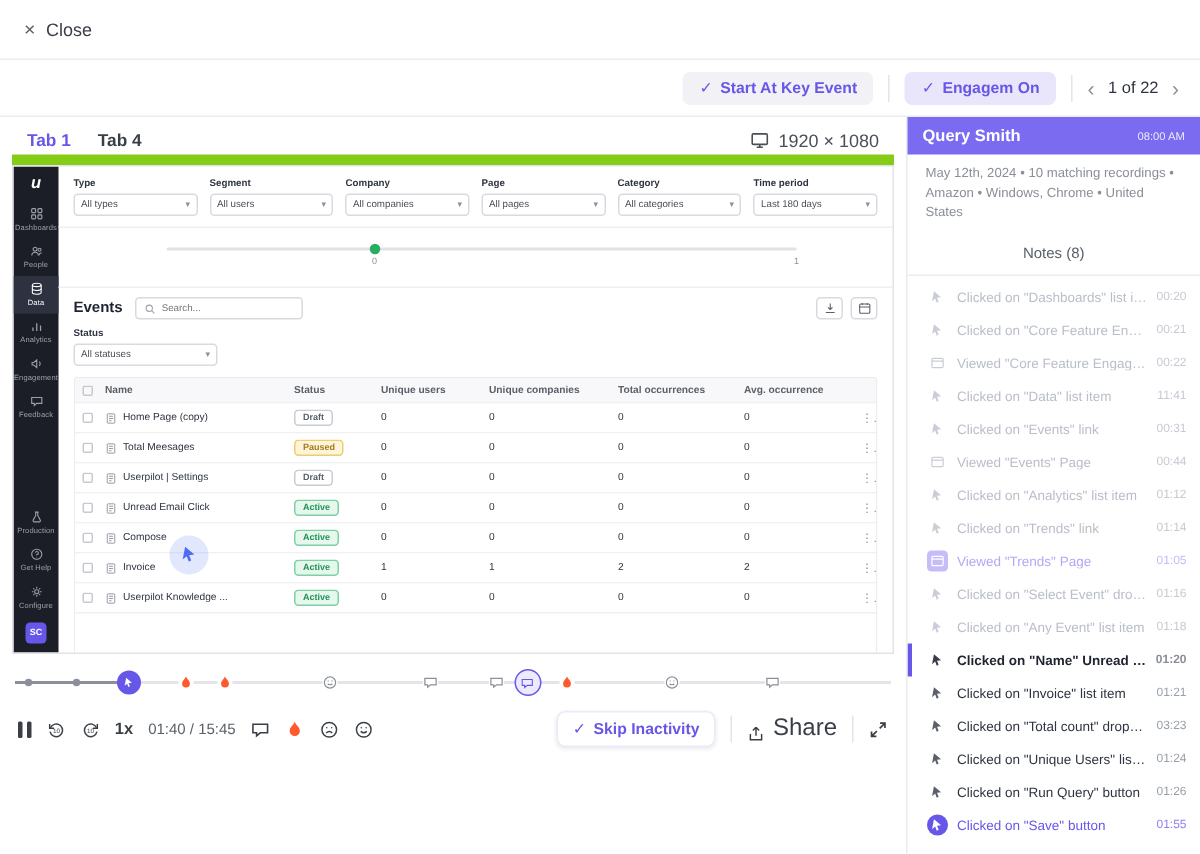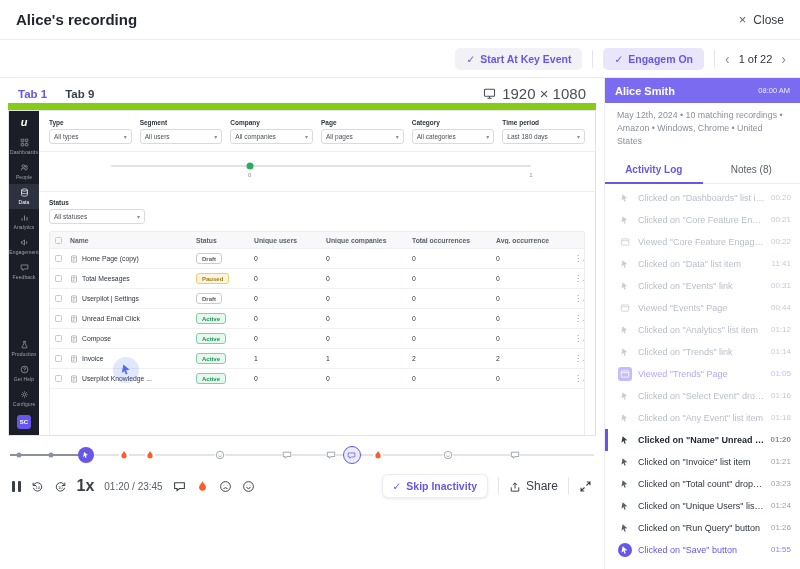--- a/index.html
+++ b/index.html
@@ -21,21 +21,21 @@
 .chev{color:#8a8f98;font-size:14px;cursor:pointer;line-height:1}
 .vsep{width:1px;height:18px;background:#e4e4ea}
 
 .main{display:flex;height:491px}
 .left{flex:1;min-width:0;padding:6px 8px 0 8px;display:flex;flex-direction:column}
 .right{width:196px;border-left:1px solid #ececf0;display:flex;flex-direction:column}
 
 .tabbar{height:26px;display:flex;align-items:center;gap:18px;padding:0 10px;border-bottom:7px solid #84cc16;font-size:11.5px;font-weight:bold;flex-shrink:0}
 .tab{color:#3a3f47;cursor:pointer}
 .tab.active{color:#6657e8}
-.res{margin-left:auto;display:flex;align-items:center;gap:6px;font-size:15px;color:#4a4f57;font-weight:normal}
+.res{margin-left:auto;display:flex;align-items:center;gap:6px;font-size:12px;color:#4a4f57;font-weight:normal}
 .res svg{width:13px;height:13px}
 
 .viewport{position:relative;height:326px;border:1px solid #e2e2e8;display:flex;overflow:hidden;background:#fff;flex-shrink:0}
 .mini-side{width:30px;background:#1b1e27;display:flex;flex-direction:column;align-items:center;padding:5px 0 6px;flex-shrink:0}
 .logo{color:#fff;font-size:11px;font-weight:bold;font-style:italic;margin-bottom:6px}
 .s-item{display:flex;flex-direction:column;align-items:center;gap:2px;width:100%;padding:4px 0;color:#9aa0ab;cursor:pointer}
 .s-item svg{width:9px;height:9px}
 .s-lab{font-size:5px;letter-spacing:.1px}
 .s-item.active{background:#2e3240;color:#fff}
 .s-spacer{flex:1}
@@ -93,26 +93,26 @@
 .mk.flame{color:#ff5a2e}
 .mk.smiley,.mk.comment{color:#8a8f98}
 .mk.ring{width:18px;height:18px;border-radius:50%;background:#eceafd;border:1.5px solid #6657e8;color:#6657e8}
 .mk.ring svg{width:9px;height:9px}
 
 .controls{display:flex;align-items:center;gap:10px;padding:7px 4px 0;flex-shrink:0}
 .ctl{display:flex;align-items:center;justify-content:center;color:#3a3f47;cursor:pointer}
 .ctl svg{width:13px;height:13px}
 .pause{display:flex;gap:2.5px}
 .pause i{width:3px;height:11px;background:#3a3f47;border-radius:1px;display:block}
-.speed{font-size:16px;font-weight:bold;color:#3a3f47;cursor:pointer}
+.speed{font-size:11px;font-weight:bold;color:#3a3f47;cursor:pointer}
 .time{font-size:10px;color:#5a6069;white-space:nowrap}
 .ctl.flame{color:#ff5a2e}
 .right-ctls{margin-left:auto;display:flex;align-items:center;gap:10px}
 .skip{display:flex;align-items:center;gap:5px;font-size:10.5px;font-weight:bold;color:#6657e8;background:#fff;border:1px solid #eceaf6;border-radius:6px;padding:5px 10px;box-shadow:0 1px 3px rgba(40,40,80,.10);cursor:pointer;font-family:inherit}
-.share{display:flex;align-items:flex-end;gap:5px;font-size:12px;color:#3a3f47;cursor:pointer}
+.share{display:flex;align-items:flex-end;gap:5px;font-size:16px;color:#3a3f47;cursor:pointer}
 .share svg{width:12px;height:12px}
 
 .user-head{height:25px;background:#7a6bf0;color:#fff;display:flex;align-items:center;justify-content:space-between;padding:0 10px;flex-shrink:0}
 .user-name{font-size:11px;font-weight:bold}
 .user-time{font-size:7.5px;opacity:.85}
 .user-details{padding:6px 12px 8px;font-size:8.8px;line-height:1.5;color:#8a8f98}
 .ptabs{display:flex;border-bottom:1px solid #ececf0;flex-shrink:0}
 .ptab{flex:1;text-align:center;font-size:10px;padding:7px 0 8px;color:#5a6069;cursor:pointer;position:relative}
 .ptab.active{color:#6657e8;font-weight:bold}
 .ptab.active::after{content:"";position:absolute;left:0;right:0;bottom:-1px;height:2px;background:#6657e8}
@@ -134,21 +134,20 @@
 .act-row.selected{color:#6657e8}
 .act-row.selected .act-icon{background:#6657e8;color:#fff;border-radius:50%}
 .act-row.selected .act-time{color:#8d80f2}
 </style>
 </head>
 <body>
 
 <div class="app">
 
   <header class="topbar">
-    <div class="title">Alice's recording</div>
     <div class="close-btn">
       <span class="close-x">×</span>
       <span>Close</span>
     </div>
   </header>
 
   <div class="toolbar">
     <button class="pill key">
       <span>✓</span>
       <span>Start At Key Event</span>
@@ -164,21 +163,21 @@
       <span>1 of 22</span>
       <span class="chev">›</span>
     </div>
   </div>
 
   <div class="main">
 
     <section class="left">
       <div class="tabbar">
         <span class="tab active">Tab 1</span>
-        <span class="tab">Tab 9</span>
+        <span class="tab">Tab 4</span>
         <div class="res">
           <span class="svg-ic">
               <svg viewBox="0 0 16 16" fill="none" stroke="currentColor" stroke-width="1.3">
                 <rect x="1.8" y="2.8" width="12.4" height="8.6" rx="1"></rect>
                 <path d="M5.5 13.8h5M8 11.4v2.4"></path>
               </svg>
             </span>
           <span>1920 × 1080</span>
         </div>
       </div>
@@ -320,20 +319,49 @@
               </div>
             </div>
           <div class="slider-row">
             <div class="track">
               <span class="knob"></span>
               <span class="t0">0</span>
               <span class="t1">1</span>
             </div>
           </div>
           <div class="m-events">
+            <div class="ev-head">
+              <span class="ev-title">Events</span>
+              <label class="m-search">
+                <span>
+                    <svg viewBox="0 0 16 16" fill="none" stroke="currentColor" stroke-width="1.4">
+                      <circle cx="7" cy="7" r="4.2"></circle>
+                      <path d="M10.2 10.2l3.6 3.6"></path>
+                    </svg>
+                  </span>
+                <input placeholder="Search..." style="">
+              </label>
+              <div class="ev-actions">
+                <span class="ico-btn">
+                    <span>
+                      <svg viewBox="0 0 16 16" fill="none" stroke="currentColor" stroke-width="1.3">
+                        <path d="M8 2.5v7M8 9.5L5.4 6.9M8 9.5l2.6-2.6M2.8 13h10.4"></path>
+                      </svg>
+                    </span>
+                  </span>
+                <span class="ico-btn">
+                    <span>
+                      <svg viewBox="0 0 16 16" fill="none" stroke="currentColor" stroke-width="1.3">
+                        <rect x="2" y="3" width="12" height="11" rx="1.2"></rect>
+                        <path d="M2 6.5h12M5.2 1.8v2.4M10.8 1.8v2.4"></path>
+                      </svg>
+                    </span>
+                  </span>
+              </div>
+            </div>
             <div class="m-status">
               <div class="m-slabel">Status</div>
               <div class="m-fselect m-sselect">
                 <span>All statuses</span>
                 <span class="caret">▾</span>
               </div>
             </div>
             <div class="m-table">
               <div class="tr head" id="m-thead">
                   <div class="td cb">
@@ -576,21 +604,21 @@
             </svg>
           </span>
         <span class="ctl">
             <svg viewBox="0 0 16 16" fill="none" stroke="currentColor" stroke-width="1.2">
               <path d="M12.8 6.4A5.2 5.2 0 1 0 13.1 9.6"></path>
               <path d="M13.4 3.2v3.6H9.8"></path>
               <text x="7.8" y="11" font-size="5.2" fill="currentColor" stroke="none" text-anchor="middle">10</text>
             </svg>
           </span>
         <span class="speed">1x</span>
-        <span class="time">01:20 / 23:45</span>
+        <span class="time">01:40 / 15:45</span>
         <span class="ctl">
             <svg viewBox="0 0 16 16" fill="none" stroke="currentColor" stroke-width="1.3">
               <path d="M2 3.5h12v7H8L5 13v-2.5H2z"></path>
             </svg>
           </span>
         <span class="ctl flame">
             <svg viewBox="0 0 16 16">
               <path d="M8 1.2c.7 2.9 4.2 4.3 4.2 7.8a4.2 4.2 0 1 1-8.4 0c0-2.1 1.5-3.4 2.5-4.8C7 3.2 7.7 2.4 8 1.2z" fill="currentColor"></path>
             </svg>
           </span>
@@ -630,26 +658,25 @@
               <svg viewBox="0 0 16 16" fill="none" stroke="currentColor" stroke-width="1.4">
                 <path d="M9.5 2.5h4v4M6.5 13.5h-4v-4M13.5 2.5L9.2 6.8M2.5 13.5l4.3-4.3"></path>
               </svg>
             </span>
         </div>
       </div>
     </section>
 
     <aside class="right">
       <div class="user-head">
-        <span class="user-name">Alice Smith</span>
+        <span class="user-name">Query Smith</span>
         <span class="user-time">08:00 AM</span>
       </div>
       <div class="user-details">May 12th, 2024 • 10 matching recordings • Amazon • Windows, Chrome • United States</div>
       <div class="ptabs">
-        <div class="ptab active">Activity Log</div>
         <div class="ptab">Notes (8)</div>
       </div>
       <div class="act-list" id="activity-list">
           <div class="act-row past">
             <span class="act-icon">
               <svg viewBox="0 0 16 16">
                 <path d="M4.2 1.8l7.6 6.4-4.3.7 1.7 4.2-2 .9-1.7-4.3-3.3 2.7z" fill="currentColor"></path>
               </svg>
             </span>
             <span class="act-text">Clicked on "Dashboards" list item</span>

